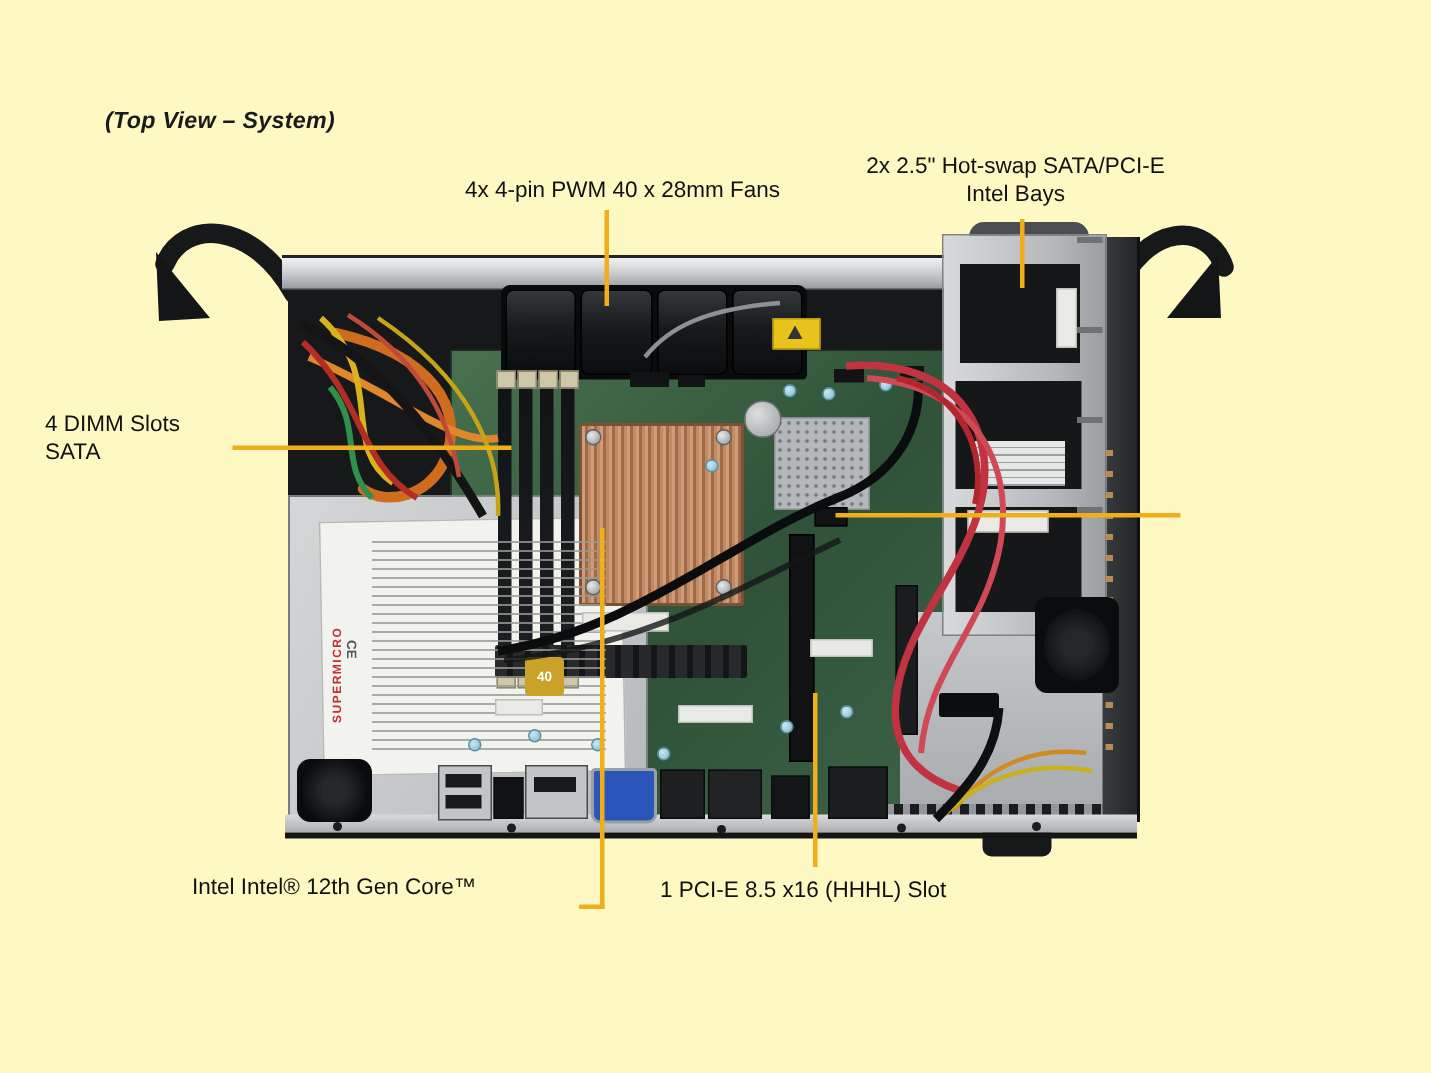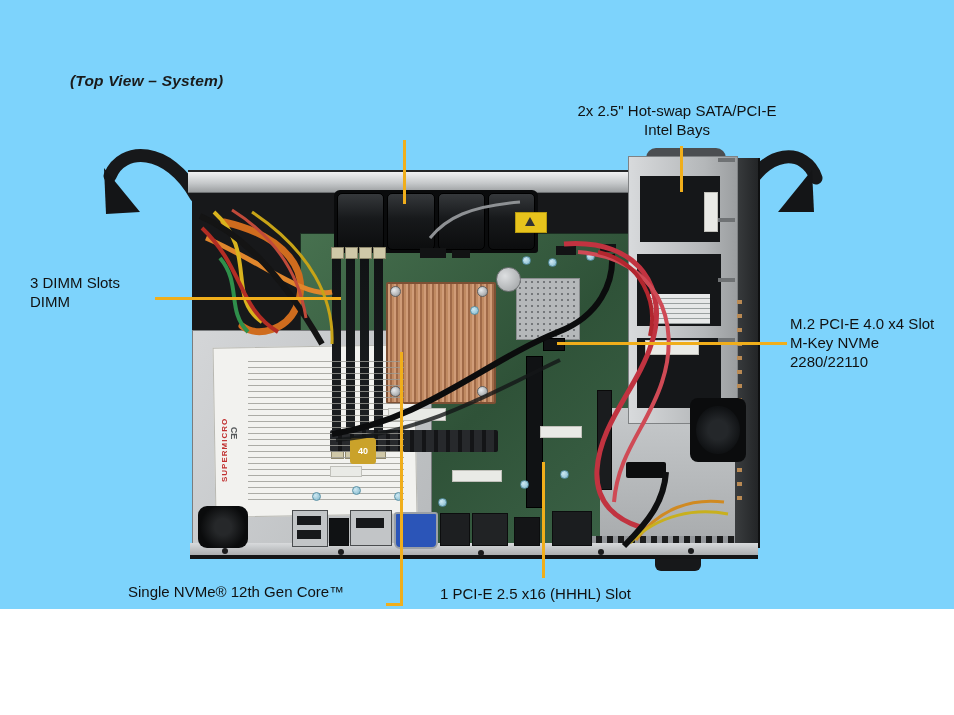--- a/index.html
+++ b/index.html
@@ -1,16 +1,16 @@
 <!DOCTYPE html>
 <html style="--callout-line: #F0AE1B; --pcb-green: #3F6B4F; --heatsink-copper: #C08A62; --chassis-silver: #C6C9CB;"><head>
 <meta charset="utf-8">
 <style>
   html,body{margin:0;padding:0;background:#fff;}
-  .canvas{position:relative;width:954px;height:609px;background:#7dd3fc;overflow:hidden;
+  .canvas{position:relative;width:954px;height:715px;background:#fef9c3;overflow:hidden;
           font-family:"Liberation Sans","DejaVu Sans",sans-serif;color:#1a1a1a;}
   .ab{position:absolute;}
   
   .fig-title{font-size:15.5px;font-style:italic;font-weight:bold;letter-spacing:.2px;}
   .callout{font-size:15px;line-height:19px;color:#111;z-index:12;}
   .callout.center{text-align:center;}
   
   .leader{background:var(--callout-line,#F0AE1B);z-index:11;}
   
   .top-rim{background:linear-gradient(180deg,#f0f1f2,#c6c9cb 55%,#9b9ea0);border-top:2px solid #232526;border-bottom:1px solid #6a6d6f;z-index:2;}
@@ -202,38 +202,36 @@
   </div>
 
   <div class="ab leader" style="left:403px;top:140px;width:3px;height:64px;"></div>
   <div class="ab leader" style="left:680px;top:146px;width:3px;height:46px;"></div>
   <div class="ab leader" style="left:155px;top:297px;width:186px;height:3px;"></div>
   <div class="ab leader" style="left:557px;top:342px;width:230px;height:3px;"></div>
   <div class="ab leader" style="left:400px;top:352px;width:3px;height:254px;"></div>
   <div class="ab leader" style="left:386px;top:603px;width:17px;height:3px;"></div>
   <div class="ab leader" style="left:542px;top:462px;width:3px;height:116px;"></div>
 
+  <div class="ab callout center" style="left:270px;top:117px;width:290px;">
+    <div>4x 4-pin PWM 40 x 28mm Fans</div>
+  </div>
 
   <div class="ab callout center" style="left:527px;top:101px;width:300px;">
     <div>2x 2.5" Hot-swap SATA/PCI-E</div>
     <div>Intel Bays</div>
   </div>
 
   <div class="ab callout" style="left:30px;top:273px;width:170px;">
-    <div>3 DIMM Slots</div>
-    <div>DIMM</div>
-  </div>
-
-  <div class="ab callout" style="left:790px;top:314px;width:164px;">
-    <div>M.2 PCI-E 4.0 x4 Slot</div>
-    <div>M-Key NVMe</div>
-    <div>2280/22110</div>
-  </div>
+    <div>4 DIMM Slots</div>
+    <div>SATA</div>
+  </div>
+
 
   <div class="ab callout" style="left:128px;top:583px;width:270px;line-height:18px;">
-    <div>Single NVMe® 12th Gen Core™</div>
+    <div>Intel Intel® 12th Gen Core™</div>
   </div>
 
   <div class="ab callout" style="left:440px;top:584px;width:250px;">
-    <div>1 PCI-E 2.5 x16 (HHHL) Slot</div>
+    <div>1 PCI-E 8.5 x16 (HHHL) Slot</div>
   </div>
 
 </div>
 
 </body></html>

